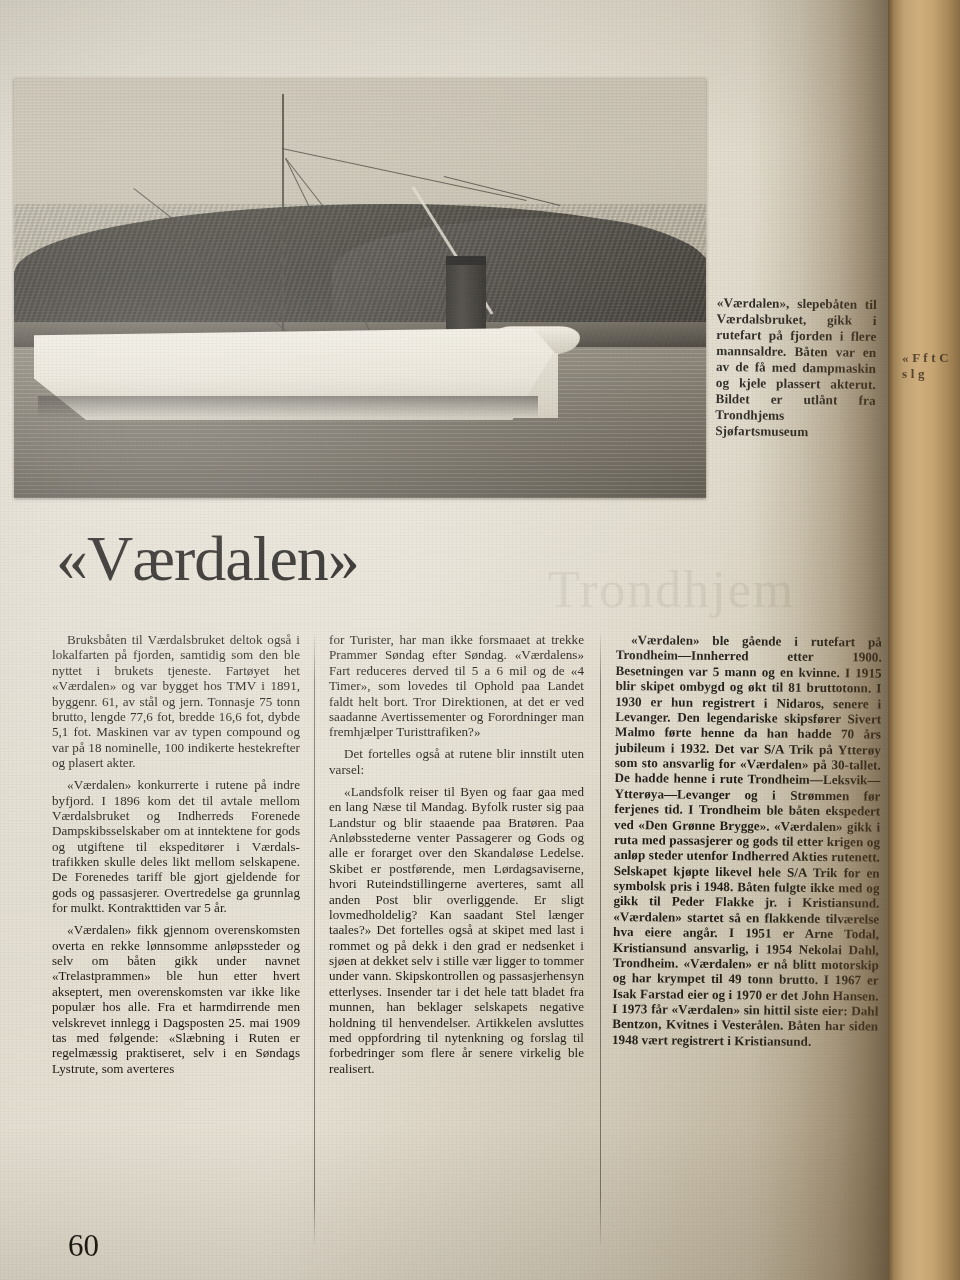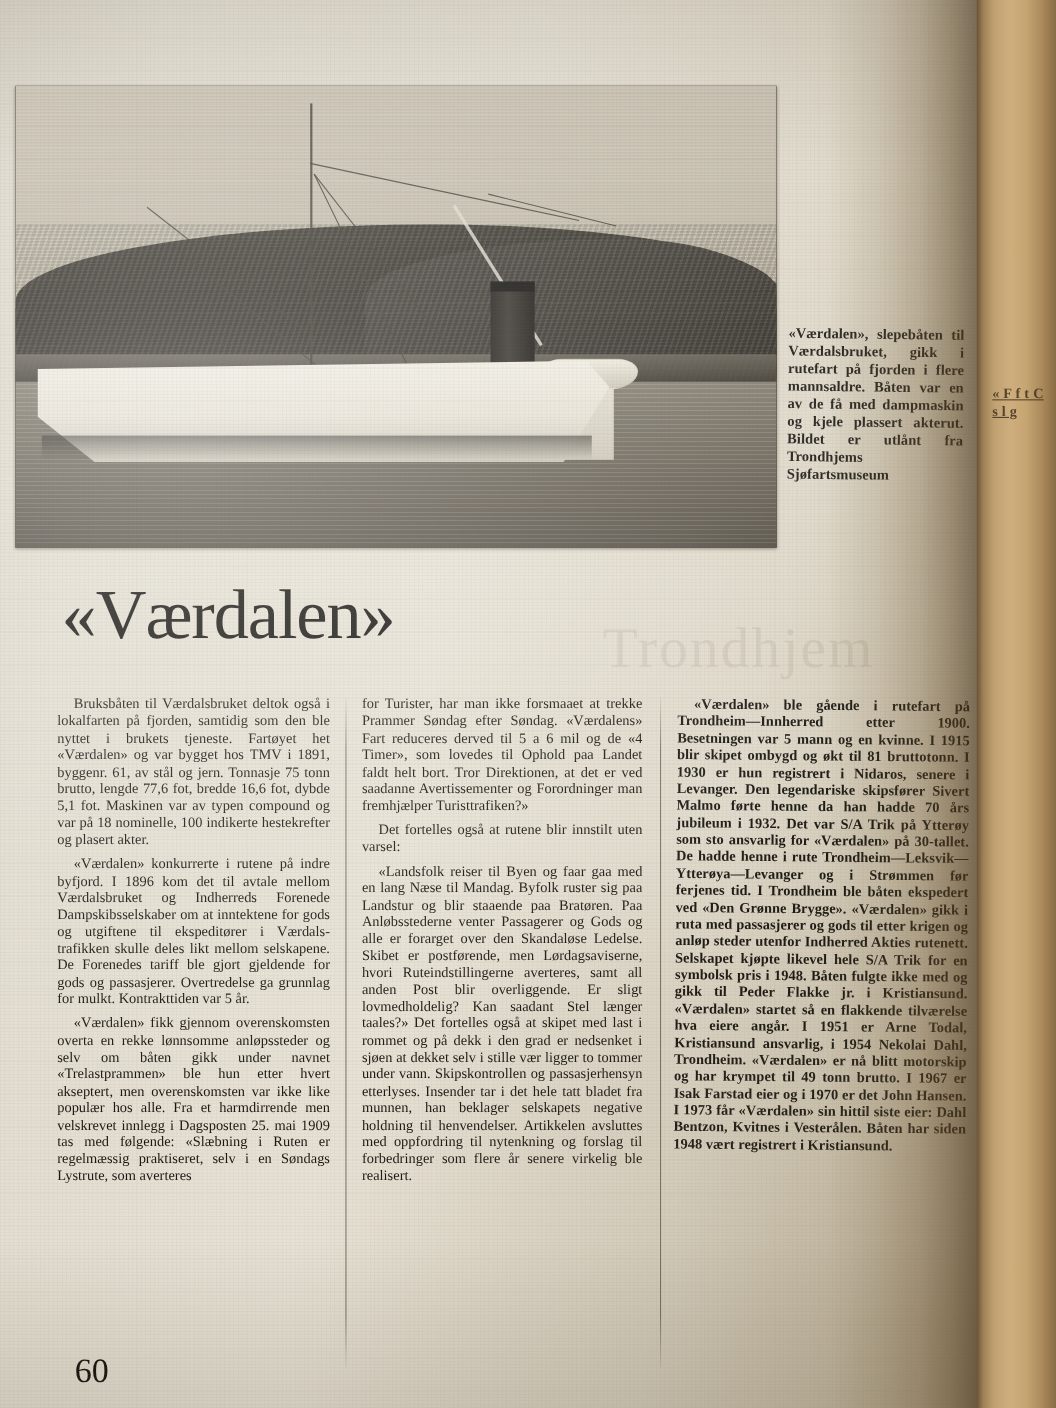--- a/index.html
+++ b/index.html
@@ -67,21 +67,20 @@
     left:888px;top:0;width:72px;height:1280px;
     background:linear-gradient(to right,
       #6a5336 0%, #9d8054 8%, #c0a172 22%, #cfae7d 42%,
       #c6a573 62%, #ab8a5b 82%, #8a6c44 100%);
   }
   .page-right-frag{
     position:absolute;left:14px;top:350px;width:52px;
     font-size:13px;line-height:1.20;font-weight:700;color:#3a2d1c;
     overflow:hidden;height:260px;opacity:.80;
     letter-spacing:.2px;
-    text-decoration:underline;
   }
 
   
   .photo-wrap{
     position:absolute;left:14px;top:78px;width:692px;height:420px;
     background:#11100e;
     box-shadow:0 1px 3px rgba(40,30,15,.45);
     overflow:hidden;
   }
   .sky{

